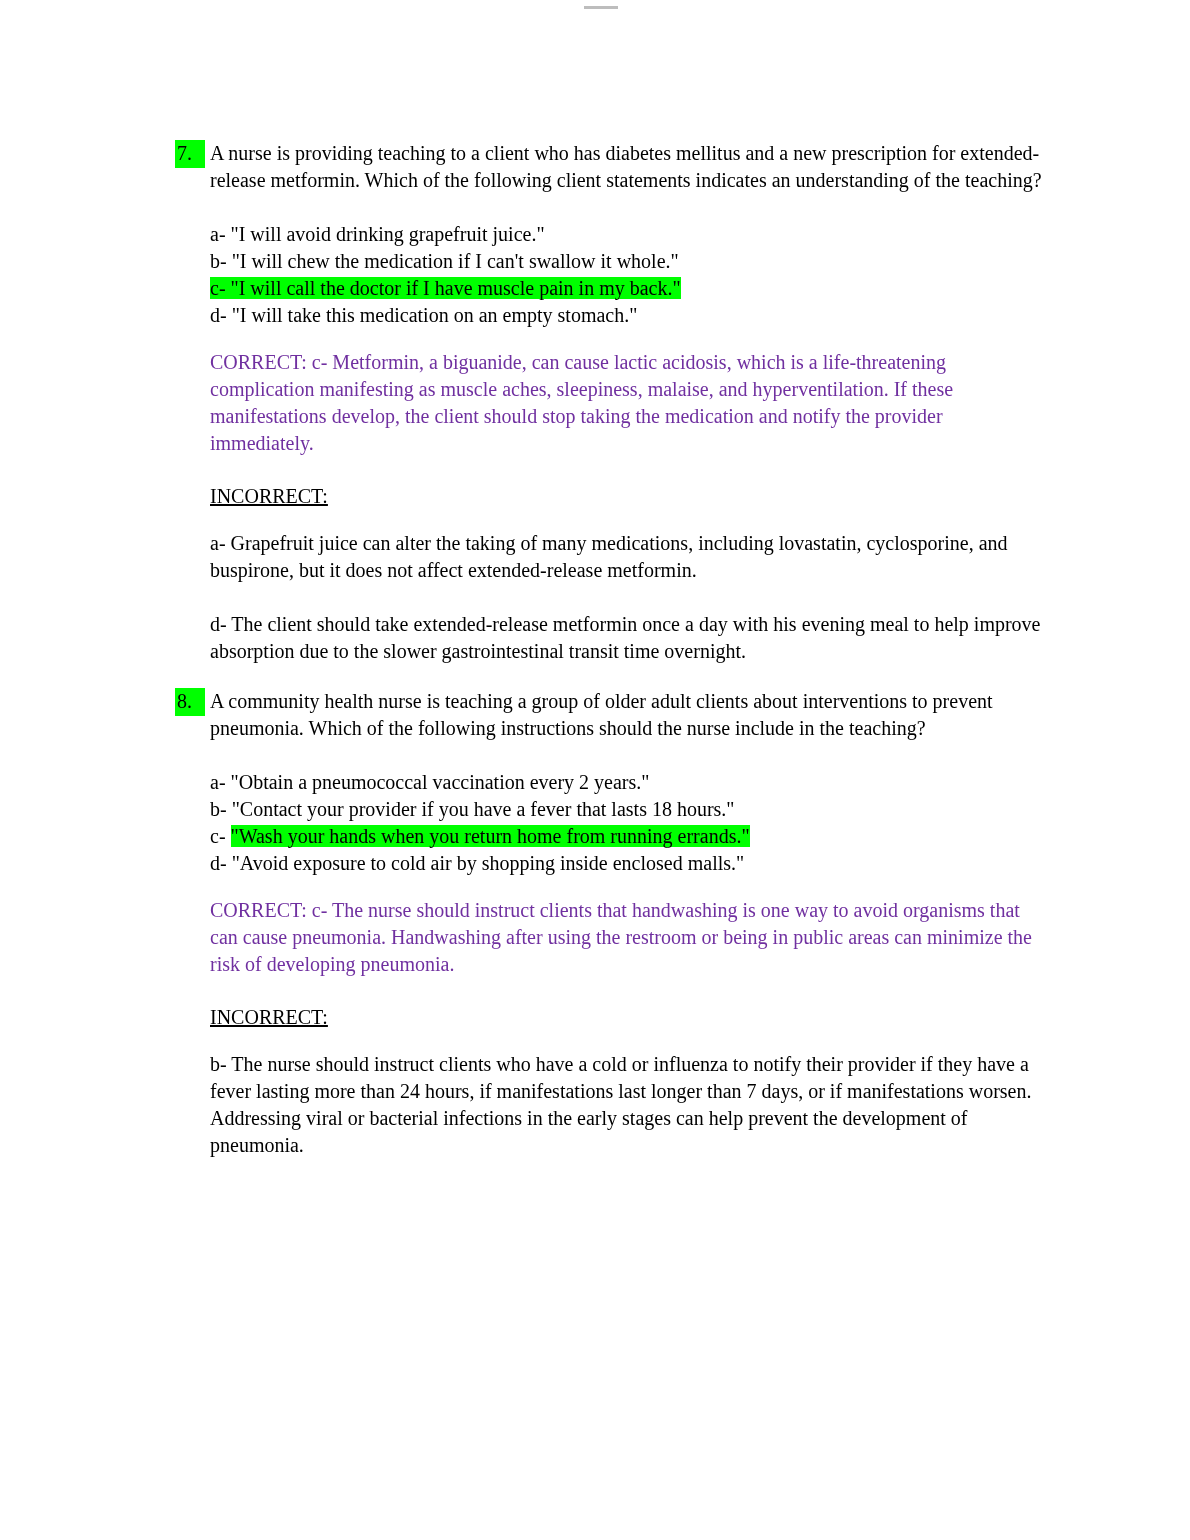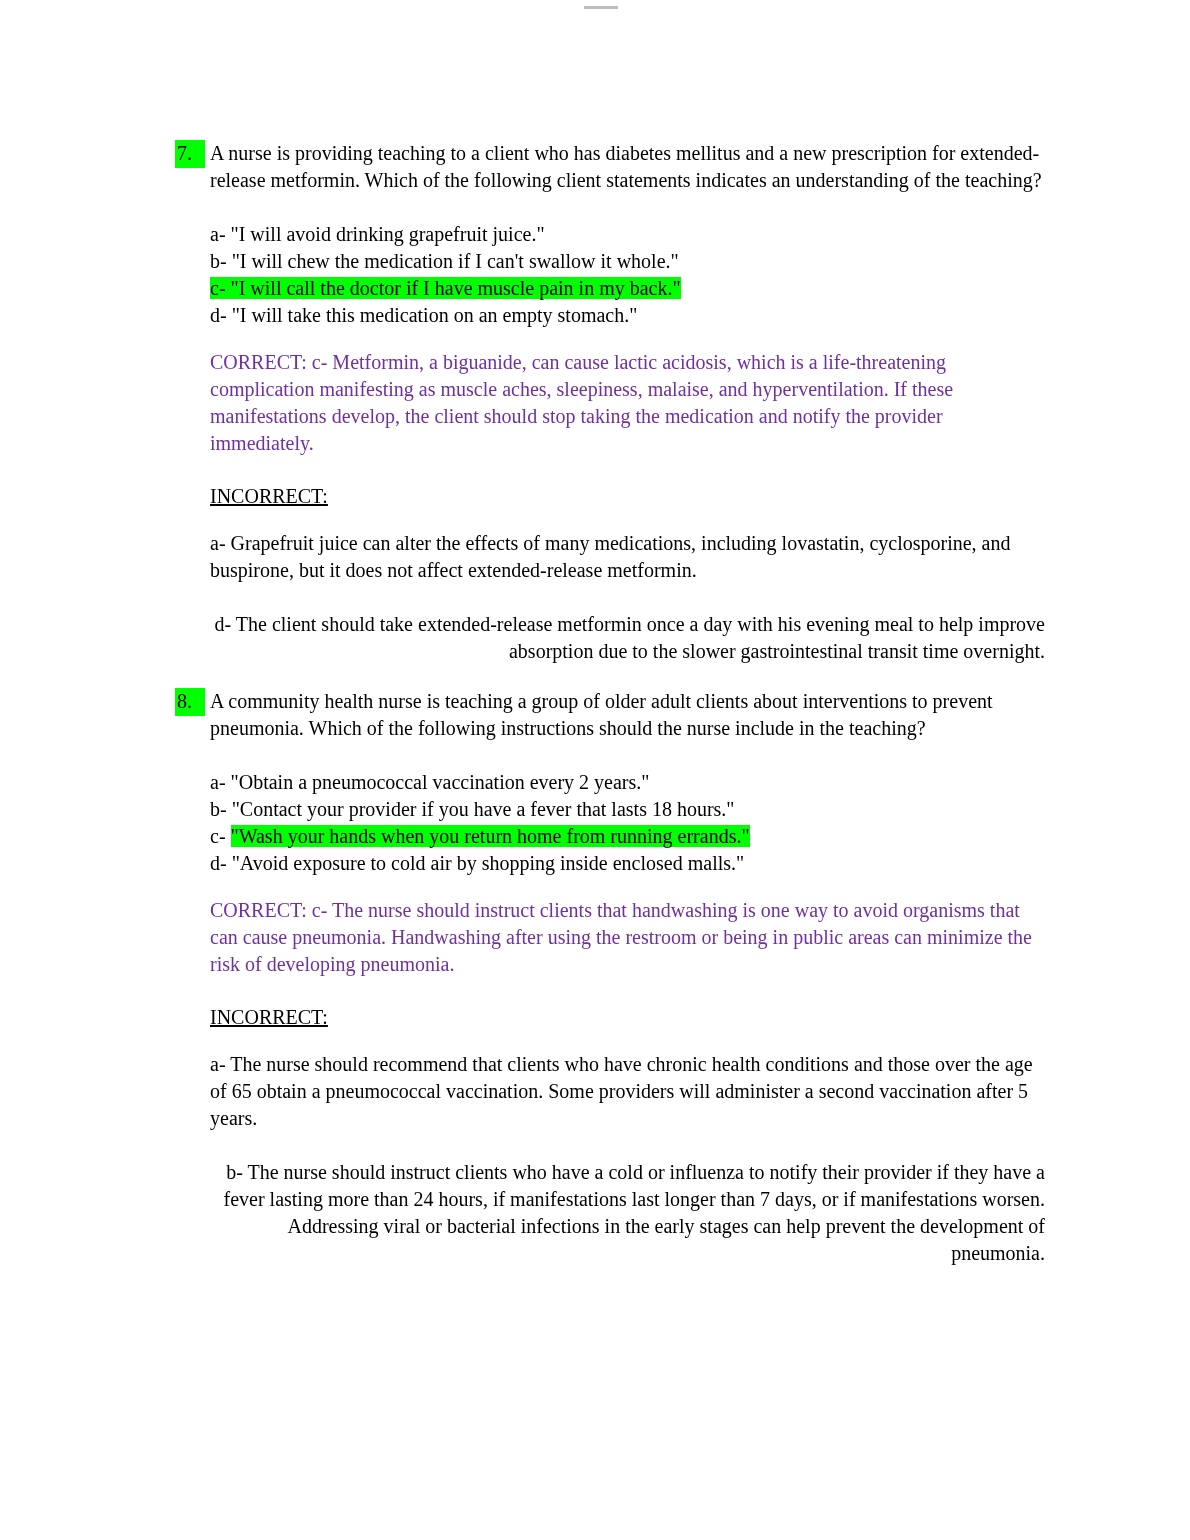--- a/index.html
+++ b/index.html
@@ -39,21 +39,21 @@
   .options { margin: 0 0 20px 35px; }
   .option { margin: 0; }
   .hl { background: #00ff00; }
   .correct {
     margin: 0 0 26px 35px; width: 838px;
     color: #7030a0;
   }
   .correct-label { font-weight: normal; }
   .inc-head { margin: 0 0 20px 35px; text-decoration: underline; }
   .explain { margin: 0 0 27px 35px; width: 835px; }
-  .explain.last { margin-bottom: 23px; text-align: right; }
+  .explain.last { margin-bottom: 23px; }
   .question { margin: 0; }
 </style>
 </head>
 <body>
 
 <div class="doc">
   <div class="header-mark"></div>
 
   <main class="content">
 
@@ -63,35 +63,34 @@
         <p class="q-text">A nurse is providing teaching to a client who has diabetes mellitus and a new prescription for extended-release metformin. Which of the following client statements indicates an understanding of the teaching?</p>
       </div>
       <div class="options">
         <div class="option"><span>a-</span> <span>"I will avoid drinking grapefruit juice."</span></div>
         <div class="option"><span>b-</span> <span>"I will chew the medication if I can't swallow it whole."</span></div>
         <div class="option"><span class="hl"><span>c-</span> <span>"I will call the doctor if I have muscle pain in my back."</span></span></div>
         <div class="option"><span>d-</span> <span>"I will take this medication on an empty stomach."</span></div>
       </div>
       <p class="correct"><strong class="correct-label">CORRECT: c</strong><span>- Metformin, a biguanide, can cause lactic acidosis, which is a life-threatening complication manifesting as muscle aches, sleepiness, malaise, and hyperventilation. If these manifestations develop, the client should stop taking the medication and notify the provider immediately.</span></p>
       <p class="inc-head">INCORRECT:</p>
-      <p class="explain">a- Grapefruit juice can alter the effects of many medications, including lovastatin, cyclosporine, and buspirone, but it does not affect extended-release metformin.</p>
+      <p class="explain">a- Grapefruit juice can alter the taking of many medications, including lovastatin, cyclosporine, and buspirone, but it does not affect extended-release metformin.</p>
       <p class="explain last">d- The client should take extended-release metformin once a day with his evening meal to help improve absorption due to the slower gastrointestinal transit time overnight.</p>
     </section>
 
     <section class="question">
       <div class="q-row">
         <span class="q-num">8.</span>
         <p class="q-text">A community health nurse is teaching a group of older adult clients about interventions to prevent pneumonia. Which of the following instructions should the nurse include in the teaching?</p>
       </div>
       <div class="options">
         <div class="option"><span>a-</span> <span>"Obtain a pneumococcal vaccination every 2 years."</span></div>
         <div class="option"><span>b-</span> <span>"Contact your provider if you have a fever that lasts 18 hours."</span></div>
         <div class="option"><span>c-</span> <span class="hl">"Wash your hands when you return home from running errands."</span></div>
         <div class="option"><span>d-</span> <span>"Avoid exposure to cold air by shopping inside enclosed malls."</span></div>
       </div>
       <p class="correct"><strong class="correct-label">CORRECT: c</strong><span>- The nurse should instruct clients that handwashing is one way to avoid organisms that can cause pneumonia. Handwashing after using the restroom or being in public areas can minimize the risk of developing pneumonia.</span></p>
       <p class="inc-head">INCORRECT:</p>
-      <p class="explain">a- The nurse should recommend that clients who have chronic health conditions and those over the age of 65 obtain a pneumococcal vaccination. Some providers will administer a second vaccination after 5 years.</p>
       <p class="explain last">b- The nurse should instruct clients who have a cold or influenza to notify their provider if they have a fever lasting more than 24 hours, if manifestations last longer than 7 days, or if manifestations worsen. Addressing viral or bacterial infections in the early stages can help prevent the development of pneumonia.</p>
     </section>
 
   </main>
 </div>
 
 </body></html>

